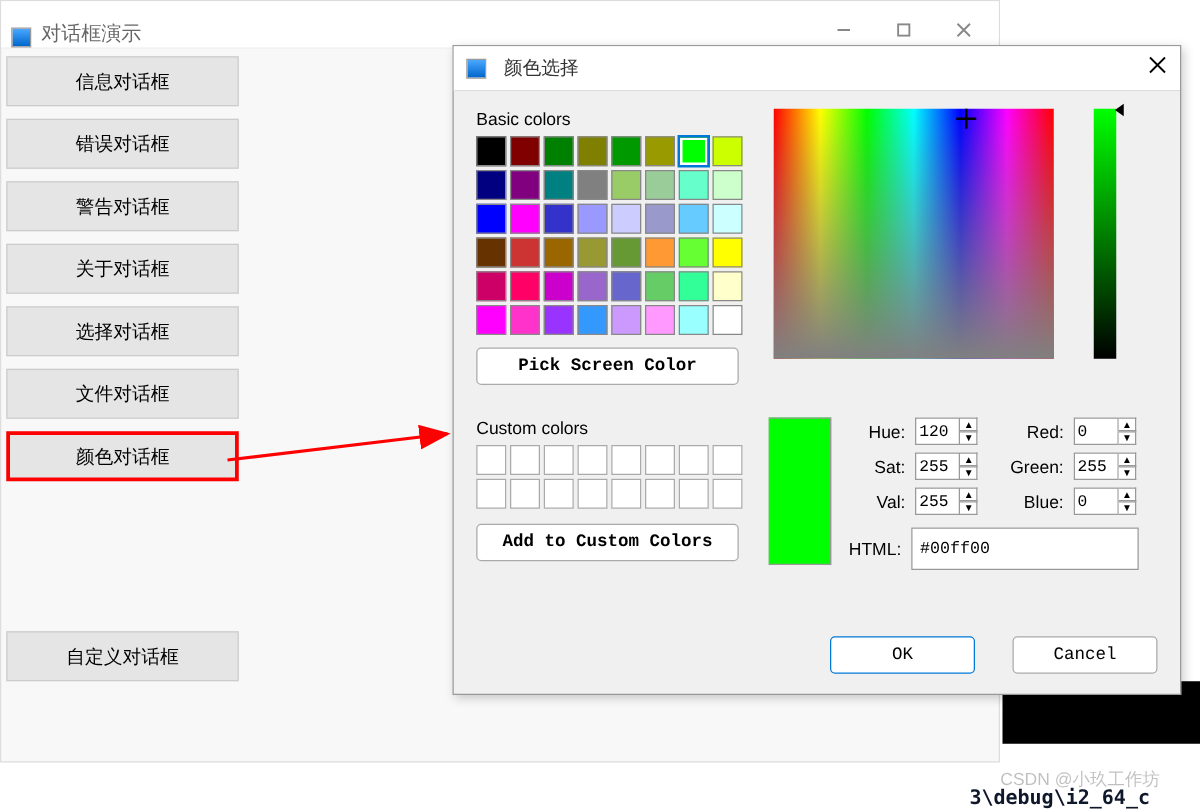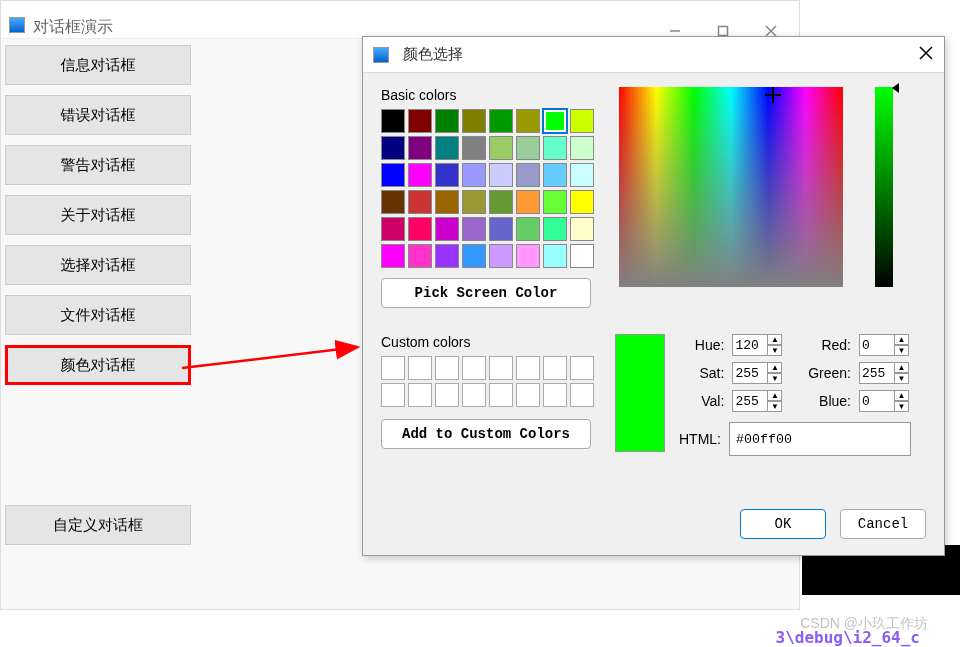--- a/index.html
+++ b/index.html
@@ -1,19 +1,19 @@
 <!DOCTYPE html>
 <html><head>
 <meta charset="utf-8">
 <style>
 * { box-sizing: border-box; font-family: "SimSun", "Microsoft YaHei", sans-serif; }
 body { margin: 0; width: 960px; height: 647px; position: relative; background: #fff; overflow: hidden; }
 
 .main-window { position: absolute; left: 0; top: 0; width: 800px; height: 610px; background: #f8f8f8; border: 1px solid #ddd; }
-.main-titlebar { height: 38px; display: flex; align-items: flex-start; padding: 16px 8px; background: #fff; border-bottom: 1px solid #eee; }
+.main-titlebar { height: 38px; display: flex; align-items: flex-end; padding: 0 8px; background: #fff; border-bottom: 1px solid #eee; }
 .main-icon { width: 16px; height: 16px; background: linear-gradient(#4aa8ff, #0066cc); border: 1px solid #999; margin-right: 8px; }
 .main-title { color: #666; font-size: 16px; flex: 1; }
 .win-controls { display: flex; gap: 8px; }
 .win-btn { width: 40px; height: 28px; display: flex; align-items: center; justify-content: center; color: #888; cursor: pointer; font-size: 14px; }
 .win-btn svg { width: 12px; height: 12px; stroke: #888; stroke-width: 1.5; fill: none; }
 
 .sidebar { padding: 6px 4px; width: 194px; }
 .side-btn { display: flex; align-items: center; justify-content: center; height: 40px; margin-bottom: 10px; border: 1px solid #ccc; background: #e5e5e5; font-size: 15px; cursor: pointer; }
 .side-btn.selected { border: 3px solid #ff0000; }
 
@@ -52,24 +52,24 @@
 .value-grid { display: grid; grid-template-columns: auto 52px auto 52px; gap: 6px 8px; align-items: center; font-family: "Courier New", monospace; }
 .value-grid label { text-align: right; white-space: nowrap; }
 .spin { display: flex; align-items: center; }
 .spin input { width: 36px; height: 22px; border: 1px solid #999; padding: 0 2px; font-family: "Courier New", monospace; font-size: 13px; }
 .spin .arrows { display: flex; flex-direction: column; }
 .spin .arrows div { width: 14px; height: 11px; border: 1px solid #999; border-left: none; display: flex; align-items: center; justify-content: center; font-size: 8px; cursor: pointer; background: #fff; }
 .html-row { grid-column: 1 / span 4; display: flex; align-items: center; gap: 8px; margin-top: 4px; }
 .html-row input { flex: 1; height: 24px; border: 1px solid #999; padding: 16px 6px; font-family: "Courier New", monospace; }
 
 .button-row { position: absolute; right: 18px; bottom: 16px; display: flex; gap: 14px; }
-.button-row .btn { width: 86px; text-align: center; }
+.button-row .btn { width: 116px; text-align: center; margin-left: 16px; }
 
 .watermark { position: absolute; right: 32px; bottom: 14px; color: rgba(0,0,0,0.25); font-size: 14px; pointer-events: none; font-family: sans-serif; }
-.debug-text { position: absolute; right: 40px; bottom: 0; color: #8b5cf6; font-family: monospace; font-size: 16px; pointer-events: none; font-weight: bold; }
+.debug-text { position: absolute; right: 40px; bottom: 0; color: #0f172a; font-family: monospace; font-size: 16px; pointer-events: none; font-weight: bold; }
 .black-strip { position: absolute; right: 0; top: 545px; width: 158px; height: 50px; background: #000; }
 </style>
 </head>
 <body>
 
 <div class="main-window">
   <div class="main-titlebar">
     <div class="main-icon"></div>
     <div class="main-title">对话框演示</div>
     <div class="win-controls">

